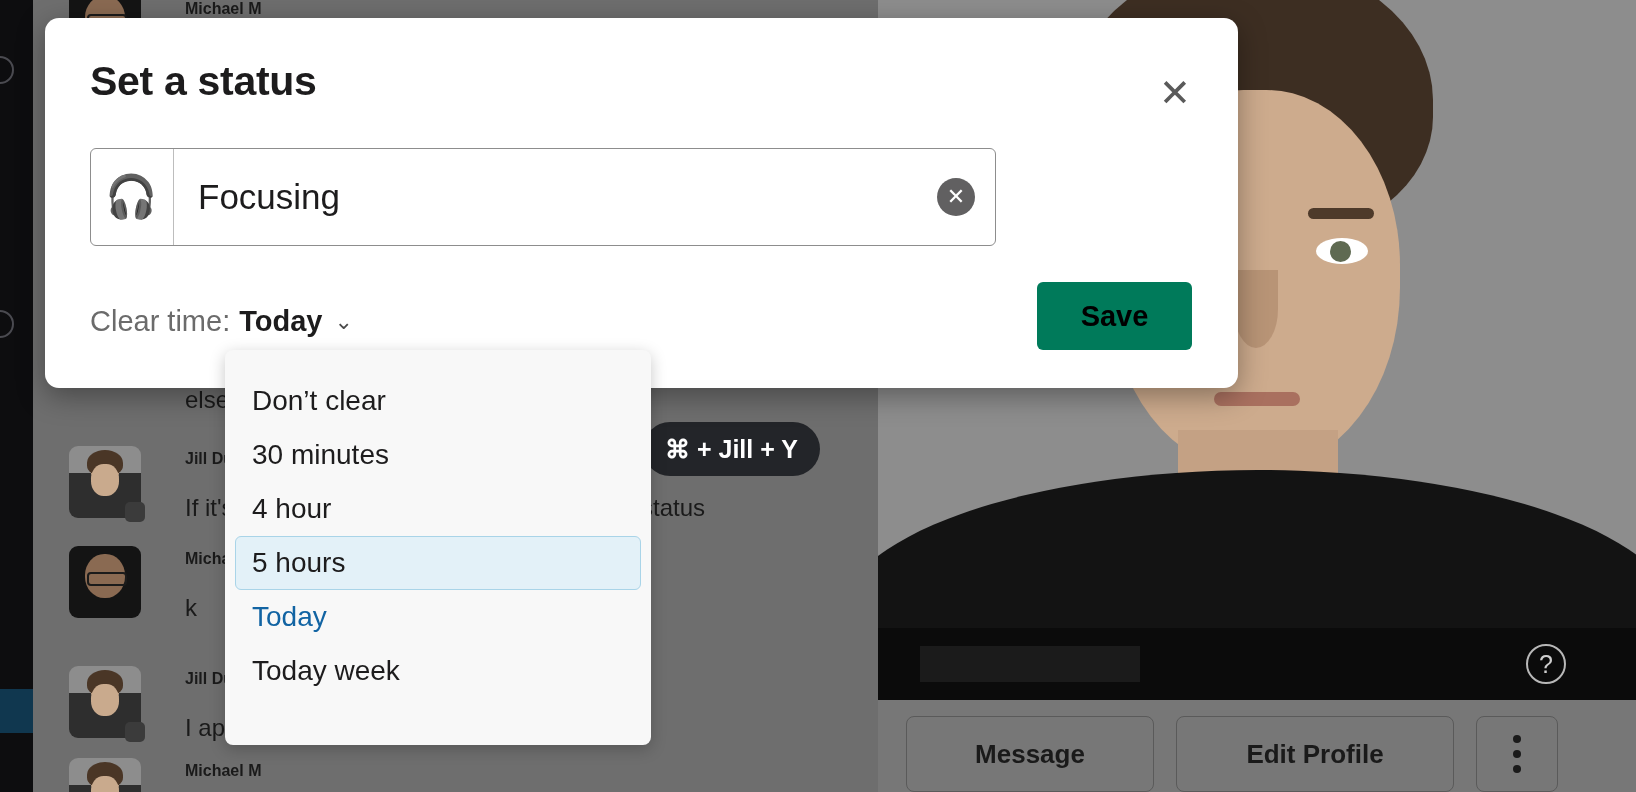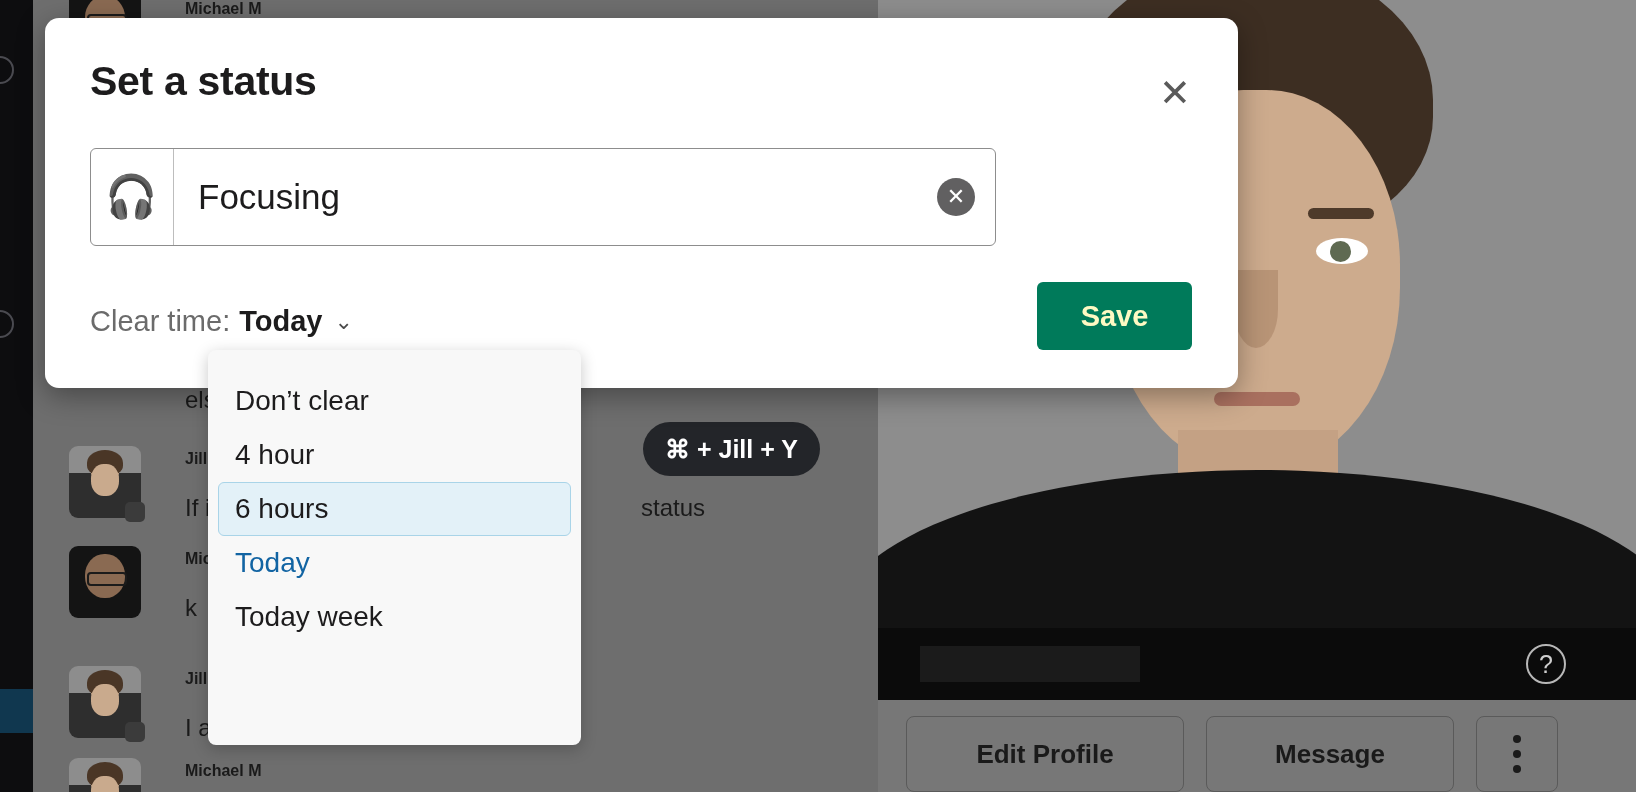--- a/index.html
+++ b/index.html
@@ -247,30 +247,30 @@
   .clear-after .ca-value {
     color: #1d1c1d; font-weight: bold; margin-left: 9px;
   }
   .clear-after .chev {
     margin-left: 12px; color: #4a4a4a; font-size: 22px;
   }
 
   .save-btn {
     position: absolute; right: 46px; top: 264px;
     width: 155px; height: 68px;
-    background: #007a5a; color: #fef9c3;
+    background: #007a5a; color: #000000;
     border: none; border-radius: 6px;
     font-size: 29px; font-weight: bold; cursor: pointer;
     font-family: "Liberation Sans", sans-serif;
   }
 
   
   .dropdown {
-    position: absolute; left: 208px; top: 350px;
-    width: 373px; height: 395px;
+    position: absolute; left: 225px; top: 350px;
+    width: 426px; height: 395px;
     background: #f8f8f8;
     border-radius: 8px;
     box-shadow: 0 4px 16px rgba(0,0,0,.22);
     padding: 24px 0 22px 0;
   }
   .dd-item {
     height: 54px; margin: 0 10px;
     display: flex; align-items: center;
     padding-left: 16px;
     font-size: 28px; color: #1d1c1d;
@@ -357,25 +357,25 @@
       </div>
 
       <div class="photo-bar">
         <div class="photo-bar-strip"></div>
         <div class="help-icon">
           <span>?</span>
         </div>
       </div>
 
       <div class="profile-actions">
+        <button class="pbtn msg">
+          <span>Message</span>
+        </button>
         <button class="pbtn edit">
           <span>Edit Profile</span>
-        </button>
-        <button class="pbtn msg">
-          <span>Message</span>
         </button>
         <button class="pbtn more">
           <span></span>
           <span></span>
           <span></span>
         </button>
       </div>
     </div>
 
     <div class="dim"></div>
@@ -400,24 +400,27 @@
     <button class="save-btn">
       <span>Save</span>
     </button>
   </div>
 
   <div class="dropdown" id="dropdown">
       <div class="dd-item">
         <span>Don’t clear</span>
       </div>
       <div class="dd-item">
+        <span>30 minutes</span>
+      </div>
+      <div class="dd-item">
         <span>4 hour</span>
       </div>
       <div class="dd-item focused">
-        <span>6 hours</span>
+        <span>5 hours</span>
       </div>
       <div class="dd-item selected">
         <span>Today</span>
       </div>
       <div class="dd-item">
         <span>Today week</span>
       </div>
     </div>
 
 </div>

